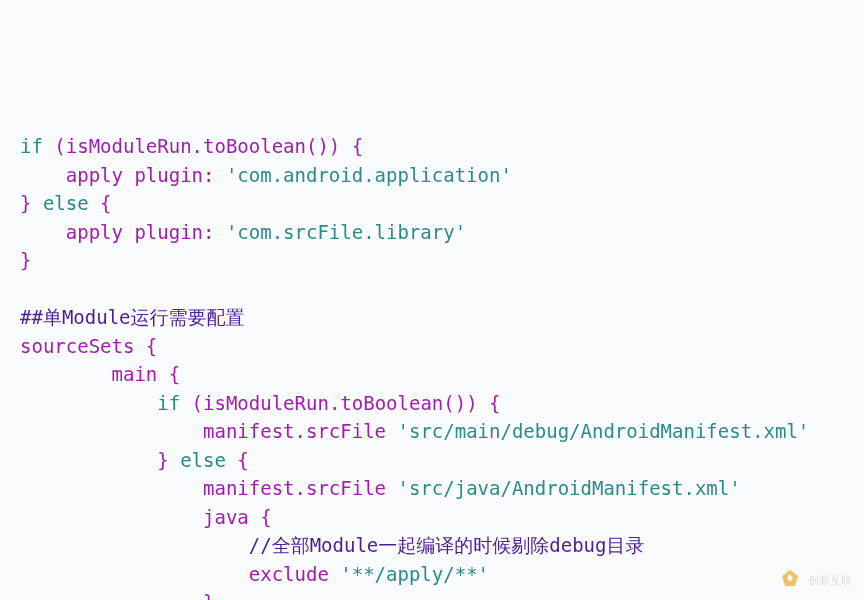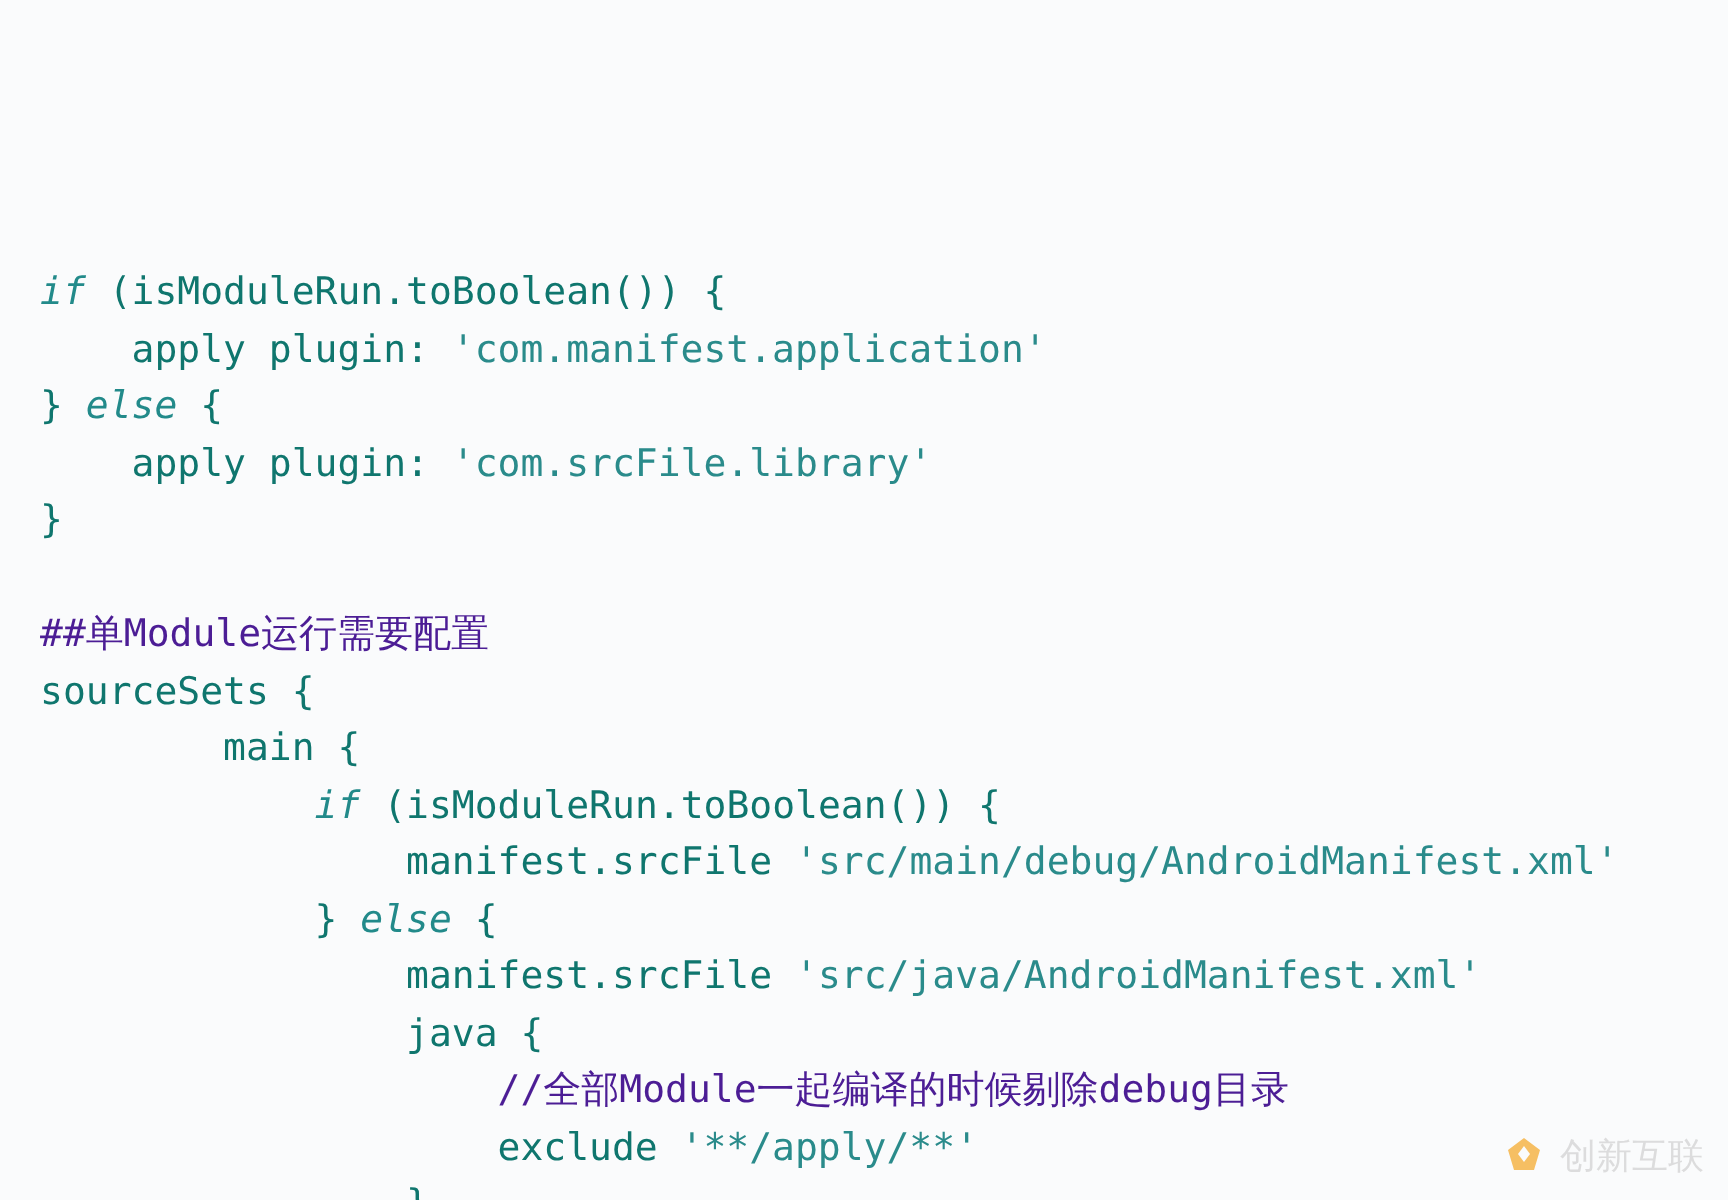--- a/index.html
+++ b/index.html
@@ -9,43 +9,43 @@
       line-height: 1.5;
       background: #fafbfc;
       color: #2e7a7d;
       padding: 18px 20px;
       white-space: pre;
       width: 864px;
       height: 600px;
       overflow: hidden;
       position: relative;
     }
-    .kw { color: #228a8a; font-weight: 500; font-style: italic; }
+    .kw { color: #228a8a; font-weight: 500; }
     .str { color: #2a8b8b; }
     .cm { color: #4c1d95; }
-    .txt { color: #0f766e; }
+    .txt { color: #a21caf; }
     .watermark {
       position: absolute;
       bottom: 8px;
       right: 12px;
       display: flex;
       align-items: center;
       gap: 6px;
       opacity: 0.7;
     }
     .watermark svg { width: 24px; height: 24px; }
-    .watermark-text { color: #d0d0d0; font-family: sans-serif; font-size: 18px; }
+    .watermark-text { color: #d0d0d0; font-family: sans-serif; font-size: 11px; }
   </style>
 </head>
 <body>
 
 
 
 <div><span class="kw">if</span><span class="txt"> (isModuleRun.toBoolean()) {</span>
-<span class="txt">    apply plugin: </span><span class="str">'com.manifest.application'</span>
+<span class="txt">    apply plugin: </span><span class="str">'com.android.application'</span>
 <span class="txt">} </span><span class="kw">else</span><span class="txt"> {</span>
 <span class="txt">    apply plugin: </span><span class="str">'com.srcFile.library'</span>
 <span class="txt">}</span>
 
 <span class="cm">##单Module运行需要配置</span>
 <span class="txt">sourceSets {</span>
 <span class="txt">        main {</span>
 <span class="txt">            </span><span class="kw">if</span><span class="txt"> (isModuleRun.toBoolean()) {</span>
 <span class="txt">                manifest.srcFile </span><span class="str">'src/main/debug/AndroidManifest.xml'</span>
 <span class="txt">            } </span><span class="kw">else</span><span class="txt"> {</span>

